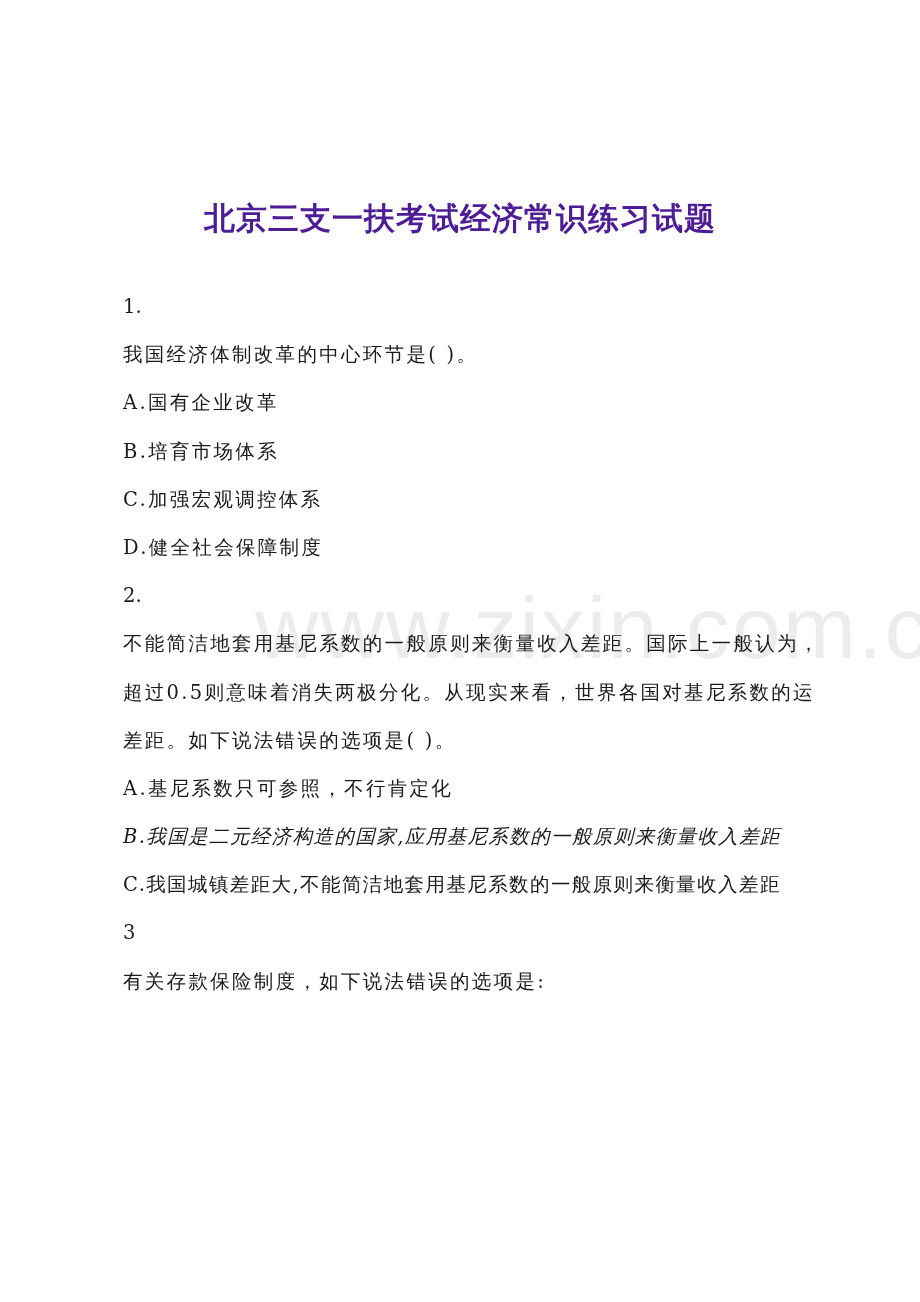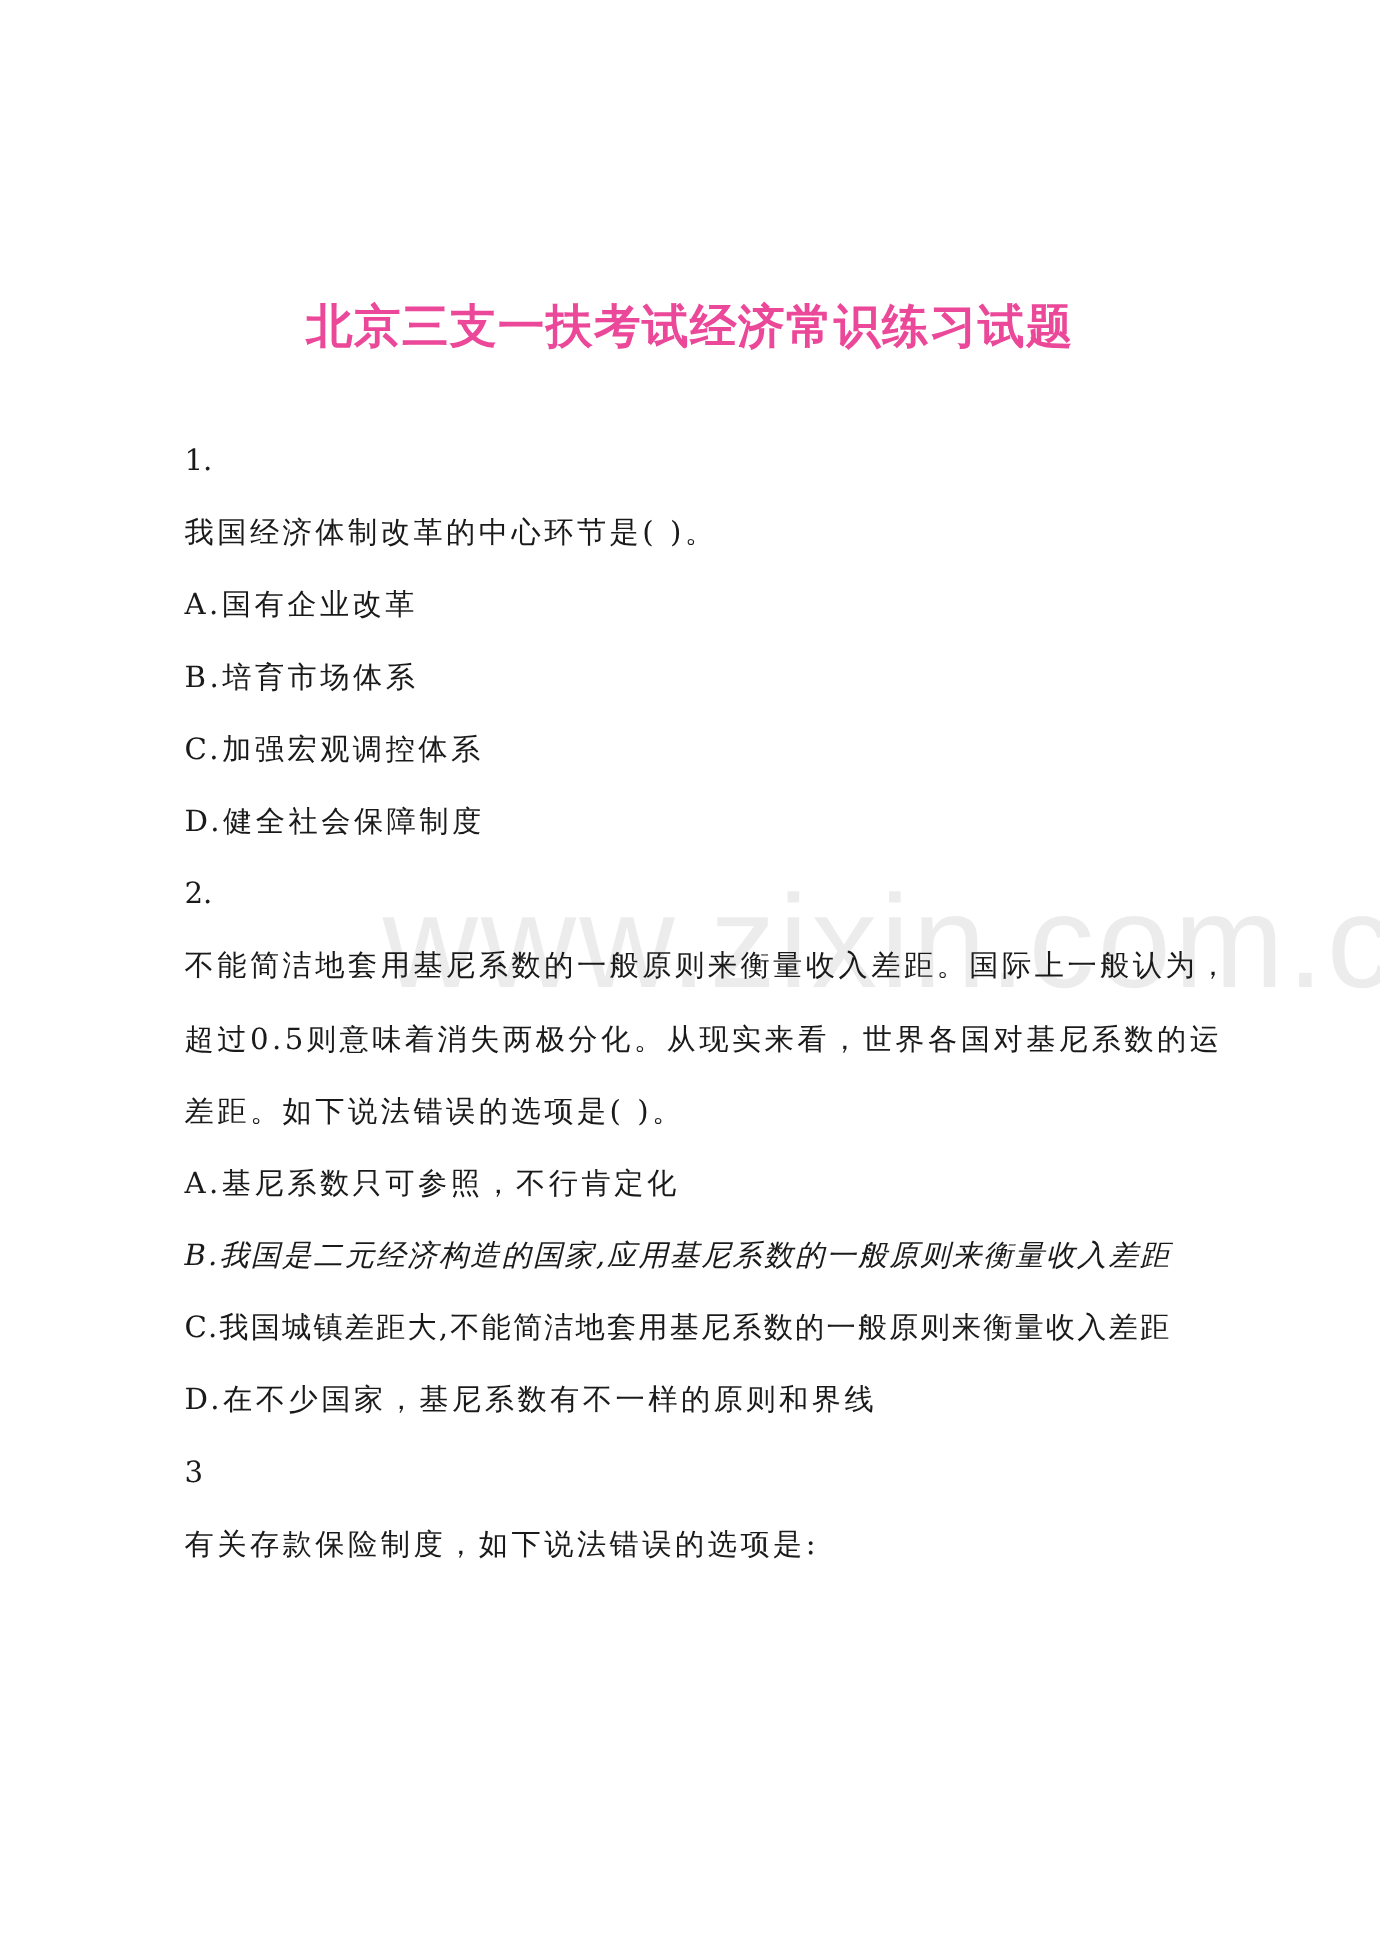--- a/index.html
+++ b/index.html
@@ -65,37 +65,36 @@
       pointer-events: none;
     }
   </style>
 </head>
 <body>
 
 <div class="page">
 
   <div class="watermark">www.zixin.com.cn</div>
 
-  <h1 class="title" style="color:#ec4899;">北京三支一扶考试经济常识练习试题</h1>
+  <h1 class="title" style="color:#4c1d95;">北京三支一扶考试经济常识练习试题</h1>
 
   <div class="body-text">
 
     <p class="line question-number">1.</p>
     <p class="line">我国经济体制改革的中心环节是( )。</p>
     <p class="line">A.国有企业改革</p>
     <p class="line">B.培育市场体系</p>
     <p class="line">C.加强宏观调控体系</p>
     <p class="line">D.健全社会保障制度</p>
 
     <p class="line question-number">2.</p>
     <p class="line">不能简洁地套用基尼系数的一般原则来衡量收入差距。国际上一般认为，</p>
     <p class="line">超过0.5则意味着消失两极分化。从现实来看，世界各国对基尼系数的运</p>
     <p class="line">差距。如下说法错误的选项是( )。</p>
     <p class="line">A.基尼系数只可参照，不行肯定化</p>
     <p class="line" style="letter-spacing:1.4px;font-style:italic;">B.我国是二元经济构造的国家,应用基尼系数的一般原则来衡量收入差距</p>
     <p class="line" style="letter-spacing:1.4px;">C.我国城镇差距大,不能简洁地套用基尼系数的一般原则来衡量收入差距</p>
-    <p class="line">D.在不少国家，基尼系数有不一样的原则和界线</p>
 
     <p class="line question-number">3</p>
     <p class="line">有关存款保险制度，如下说法错误的选项是:</p>
 
   </div>
 </div>
 
 </body></html>

